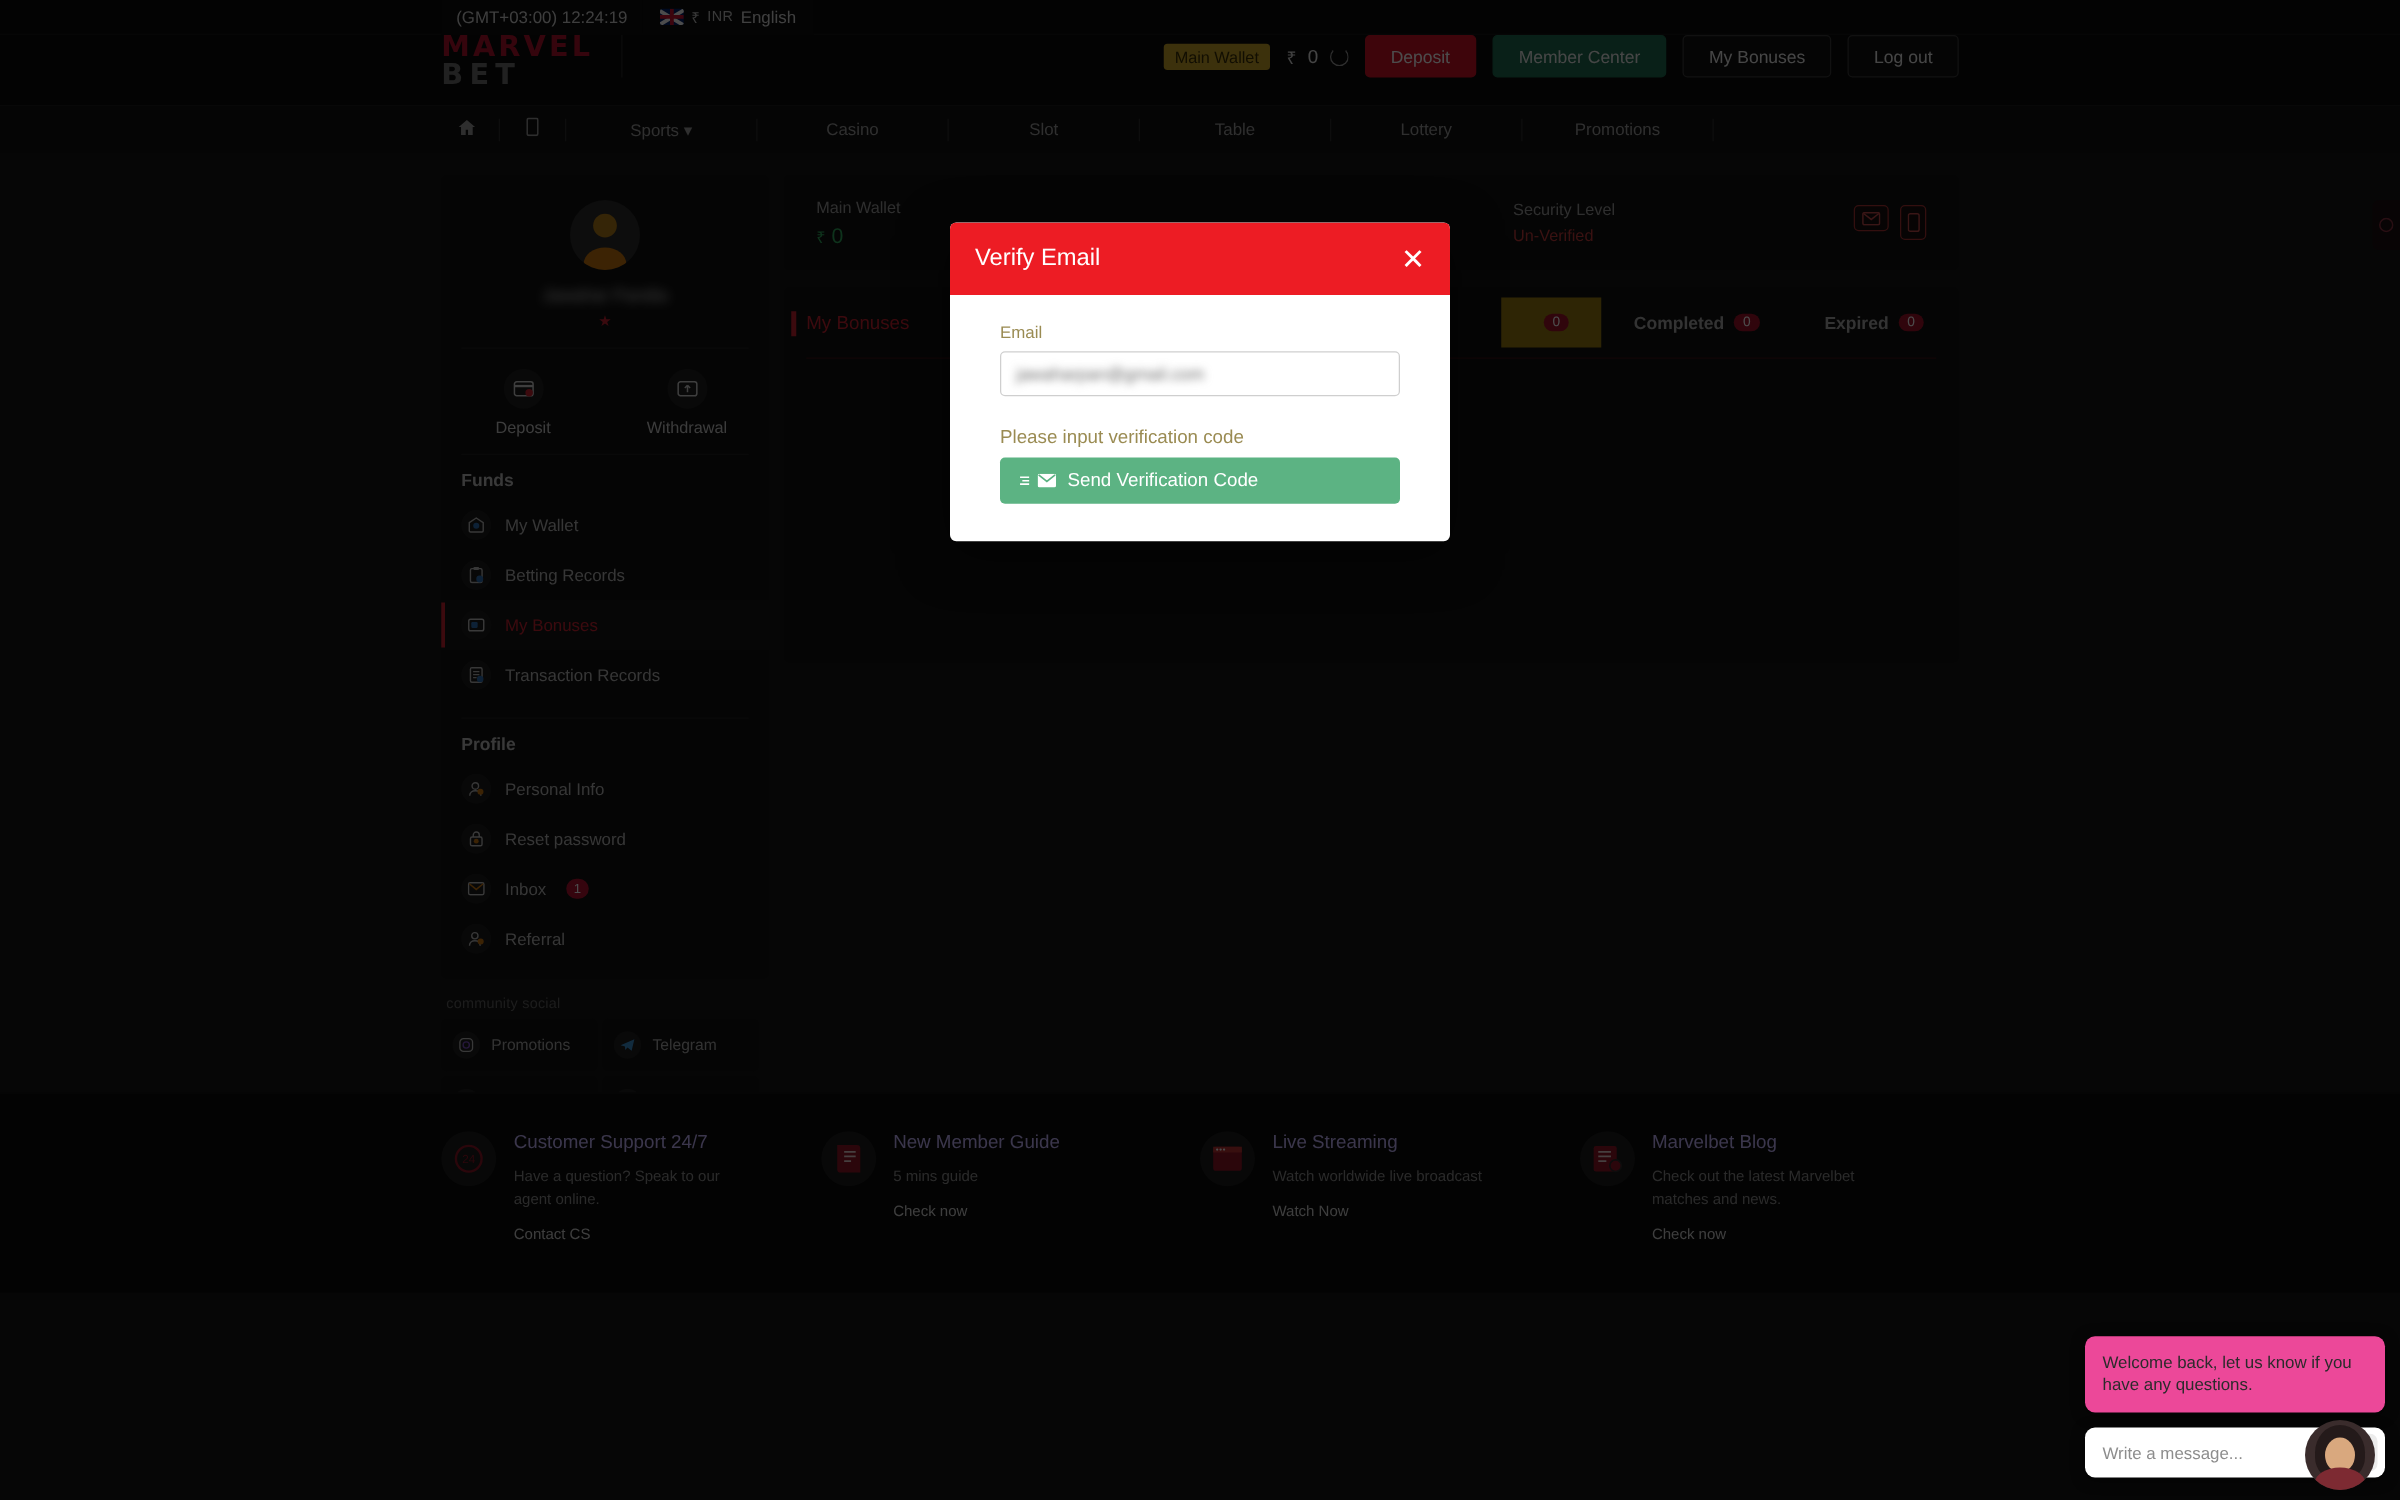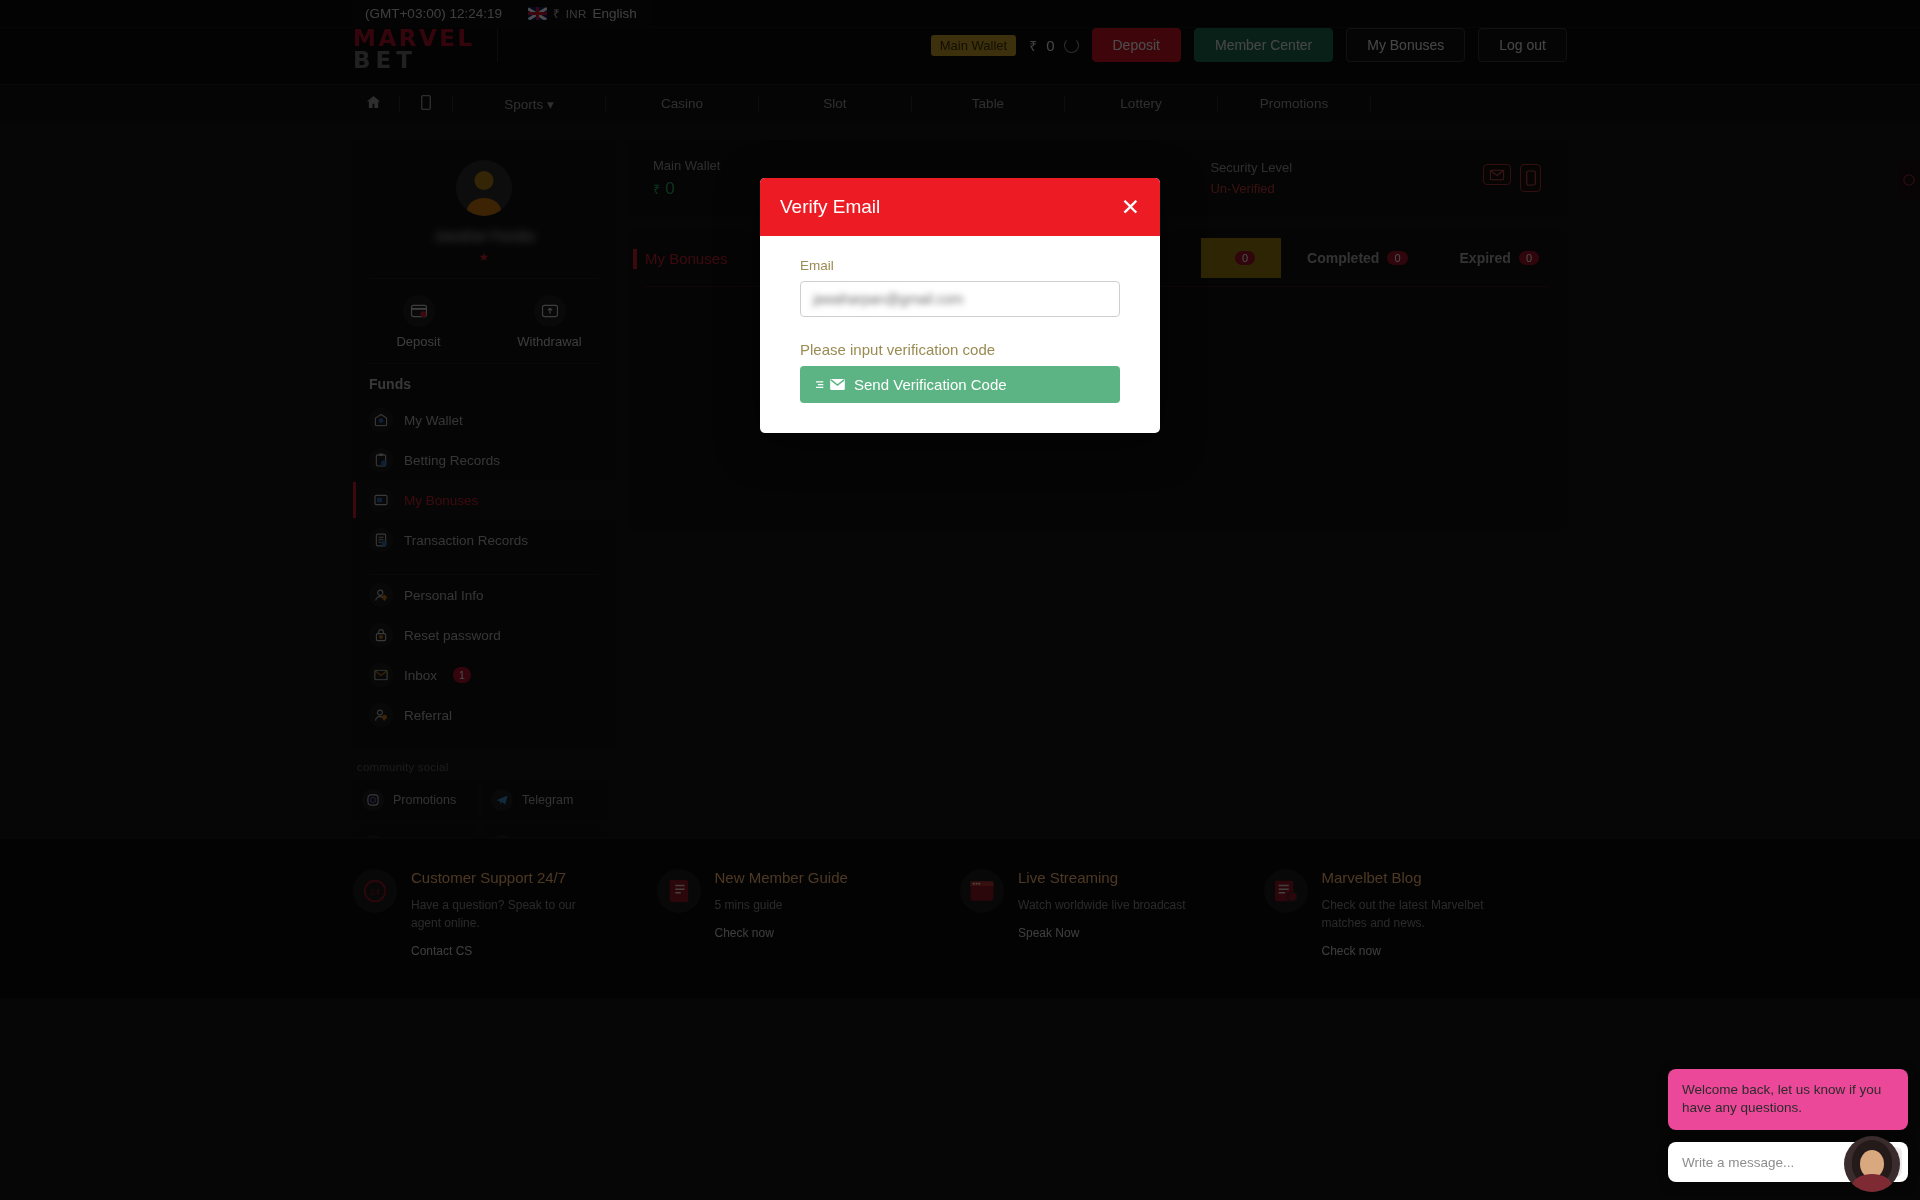--- a/index.html
+++ b/index.html
@@ -201,21 +201,21 @@
   .footer {
     position:absolute; left:0; right:0; bottom:0; height:160px; background:#090909;
     border-top:1px solid #151515; display:flex; padding:30px 353px 0;
   }
   .fcard { flex:1; display:flex; gap:14px; }
   .fc-ic {
     width:44px; height:44px; border-radius:50%; background:#1a1a1a; flex:none;
     position:relative;
   }
   .fc-ic svg { position:absolute; left:50%; top:50%; transform:translate(-50%,-50%); }
-  .fc-t { color:#fdba74; font-size:15px; margin-bottom:10px; }
+  .fc-t { color:#c4b5fd; font-size:15px; margin-bottom:10px; }
   .fc-s { color:#8c8c8c; font-size:12px; line-height:1.5; max-width:185px; }
   .fc-l { color:#cfcfcf; font-size:12px; margin-top:12px; cursor:pointer; }
 
   
   .edge-tab {
     position:absolute; right:0; top:160px; width:22px; height:40px;
     background:#1a0d10; border-radius:5px 0 0 5px; display:flex;
     align-items:center; justify-content:center;
   }
 
@@ -417,20 +417,21 @@
                 <svg width="13" height="14" viewBox="0 0 14 15">
                   <rect x="2" y="1.2" width="10" height="12.6" rx="1.3" fill="none" stroke="#b8b8b8" stroke-width="1.2"></rect>
                   <path d="M4.3 4.6h5.4M4.3 7.2h5.4M4.3 9.8h3" stroke="#b8b8b8" stroke-width="1.1"></path>
                   <circle cx="10.4" cy="11" r="2.8" fill="#2c6fb3"></circle>
                 </svg>
               </span>
             <span>Transaction Records</span>
           </div>
 
           <div class="hr"></div>
+          <div class="sec-head">Profile</div>
 
           <div class="mi">
             <span class="mi-ic">
                 <svg width="13" height="13" viewBox="0 0 14 14">
                   <circle cx="6.2" cy="4.6" r="2.8" fill="none" stroke="#b8b8b8" stroke-width="1.2"></circle>
                   <path d="M1.4 13c0-2.8 2.2-4.3 4.8-4.3s4.8 1.5 4.8 4.3" fill="none" stroke="#b8b8b8" stroke-width="1.2"></path>
                   <circle cx="10.6" cy="9.6" r="2.6" fill="#c8740c"></circle>
                 </svg>
               </span>
             <span>Personal Info</span>
@@ -627,21 +628,21 @@
               <rect x="1.5" y="1.5" width="25" height="21" rx="2.5" fill="#8f1424"></rect>
               <rect x="1.5" y="1.5" width="25" height="5" fill="#b33"></rect>
               <circle cx="5" cy="4" r="1" fill="#fff"></circle>
               <circle cx="8" cy="4" r="1" fill="#fff"></circle>
               <circle cx="11" cy="4" r="1" fill="#fff"></circle>
             </svg>
           </span>
         <div>
           <div class="fc-t">Live Streaming</div>
           <div class="fc-s">Watch worldwide live broadcast</div>
-          <div class="fc-l">Speak Now</div>
+          <div class="fc-l">Watch Now</div>
         </div>
       </div>
       <div class="fcard">
         <span class="fc-ic">
             <svg width="26" height="24" viewBox="0 0 28 26">
               <rect x="2" y="2" width="20" height="22" rx="2" fill="#8f1424"></rect>
               <path d="M6 7h11M6 11h11M6 15h7" stroke="#e8d2d2" stroke-width="1.6"></path>
               <circle cx="21" cy="19" r="5" fill="#8f1424" stroke="#2a2a2a" stroke-width="1.4"></circle>
             </svg>
           </span>

